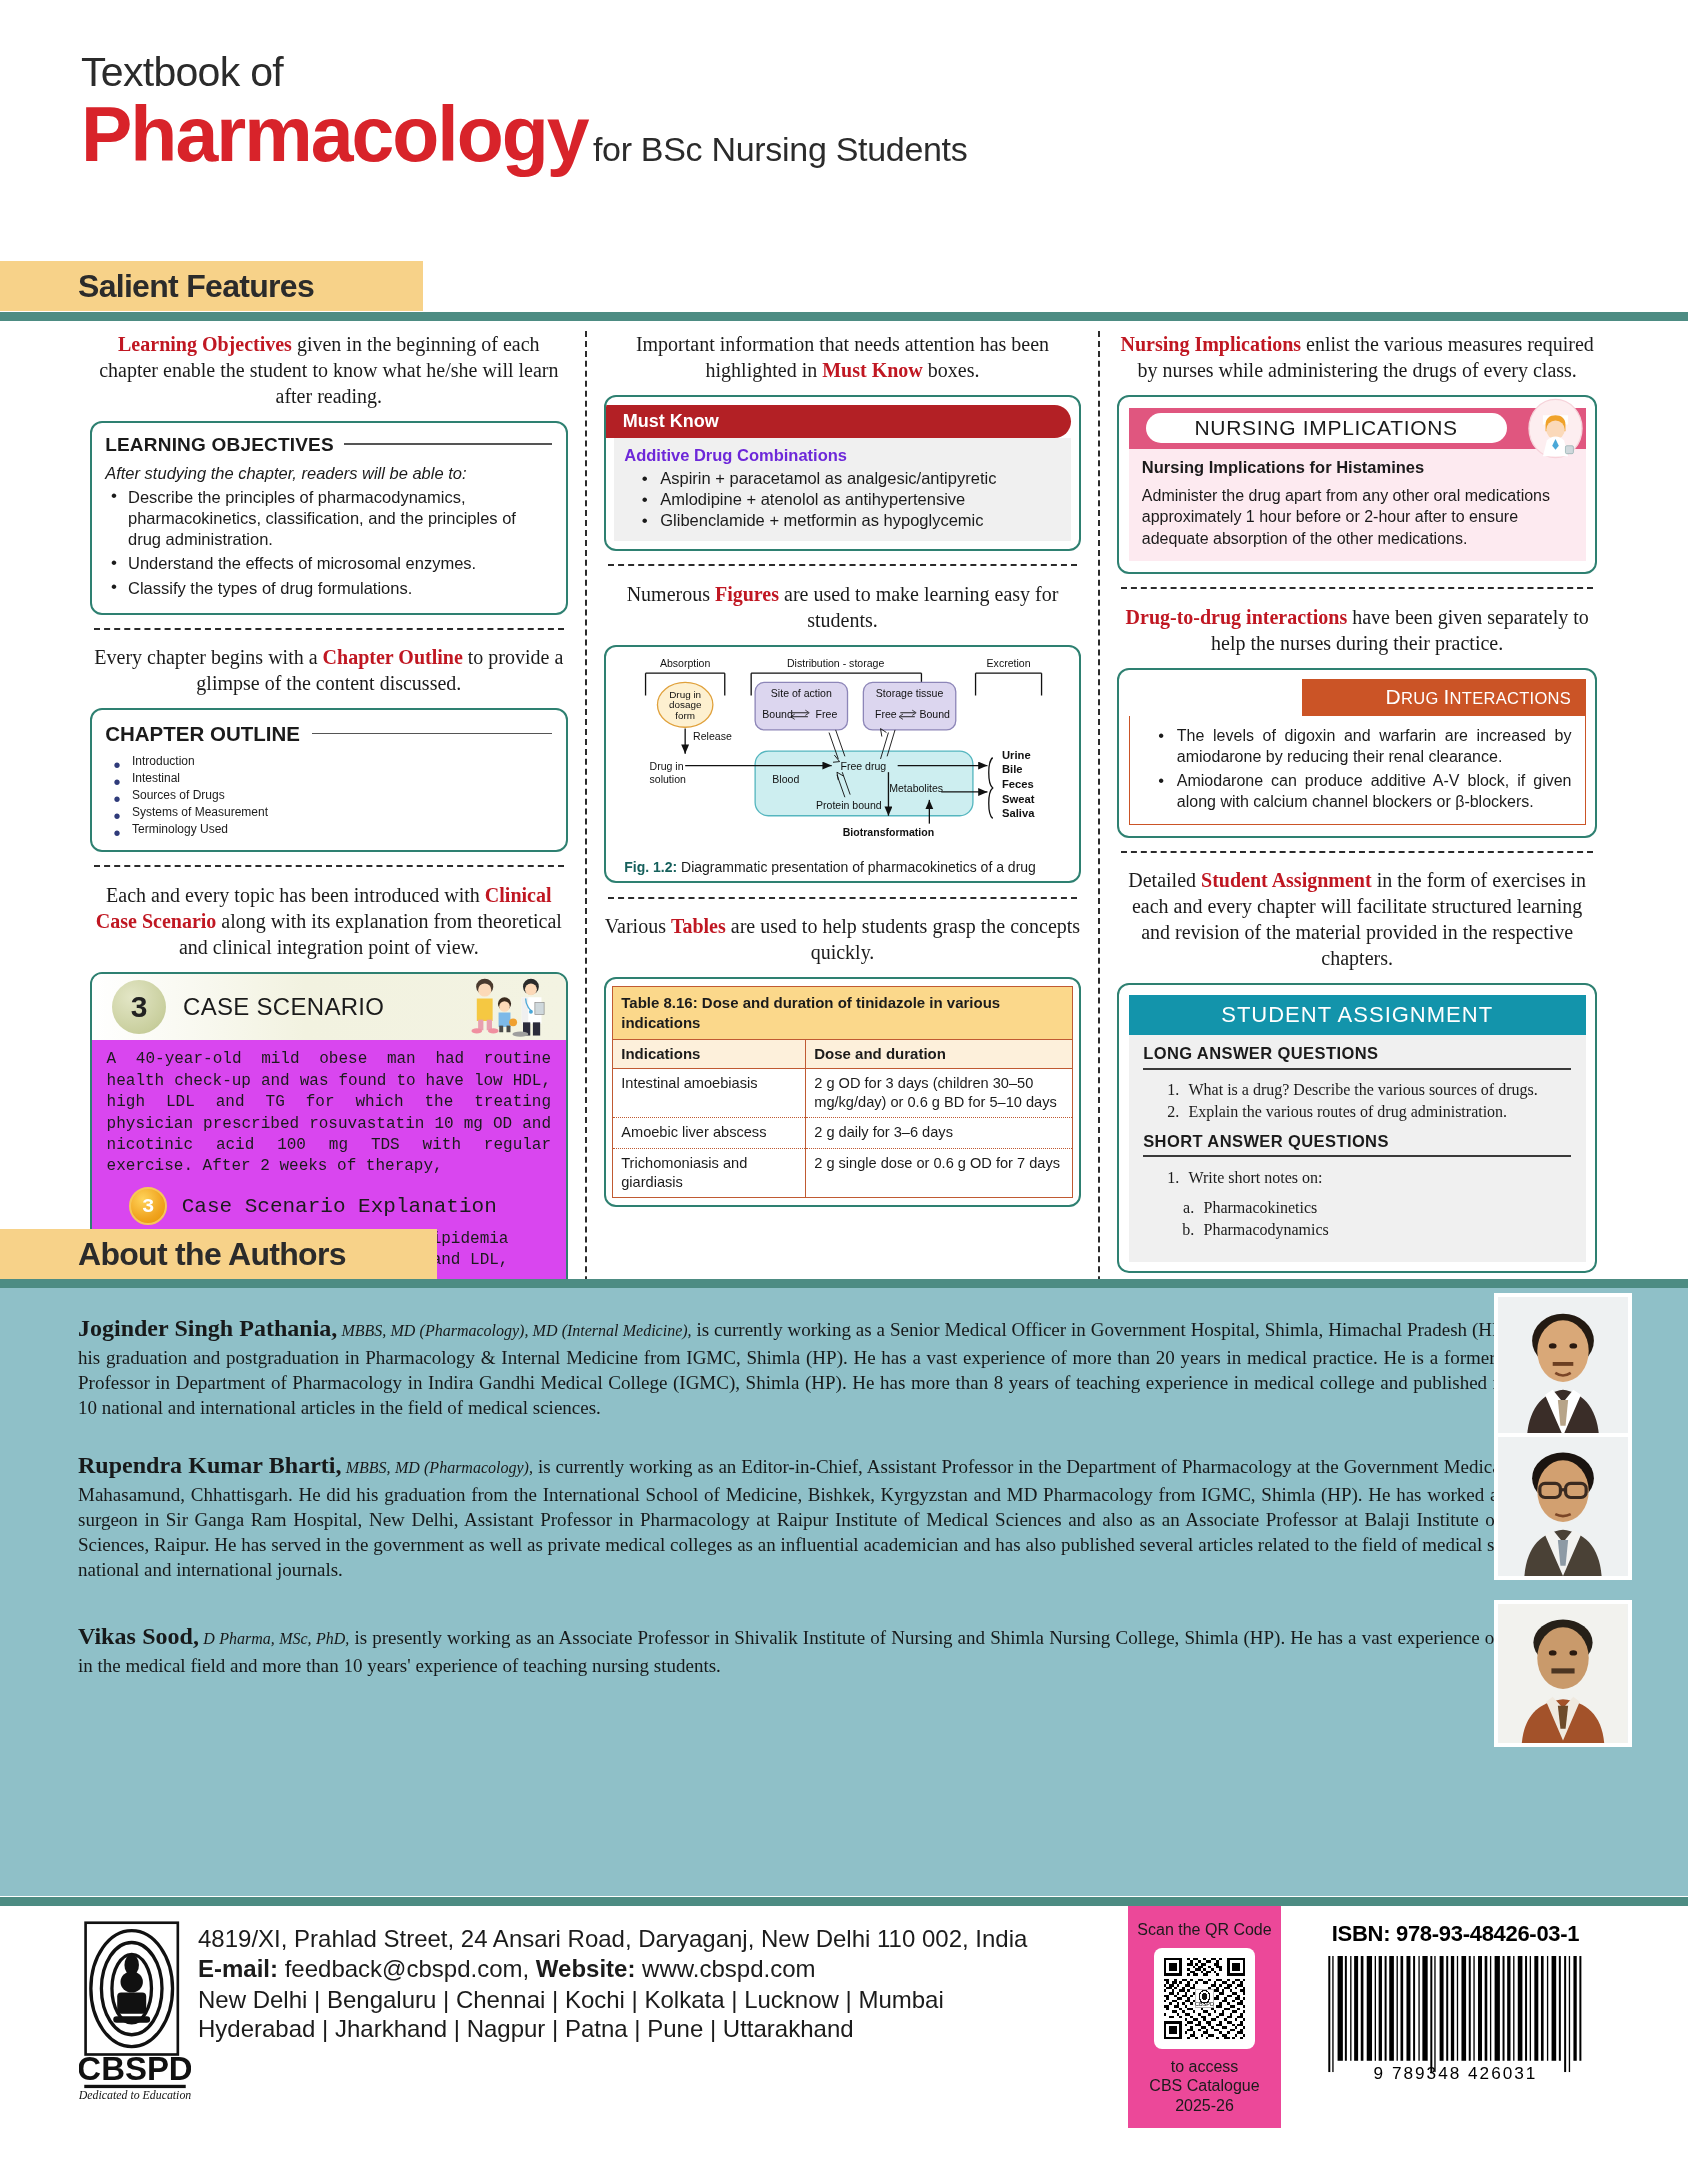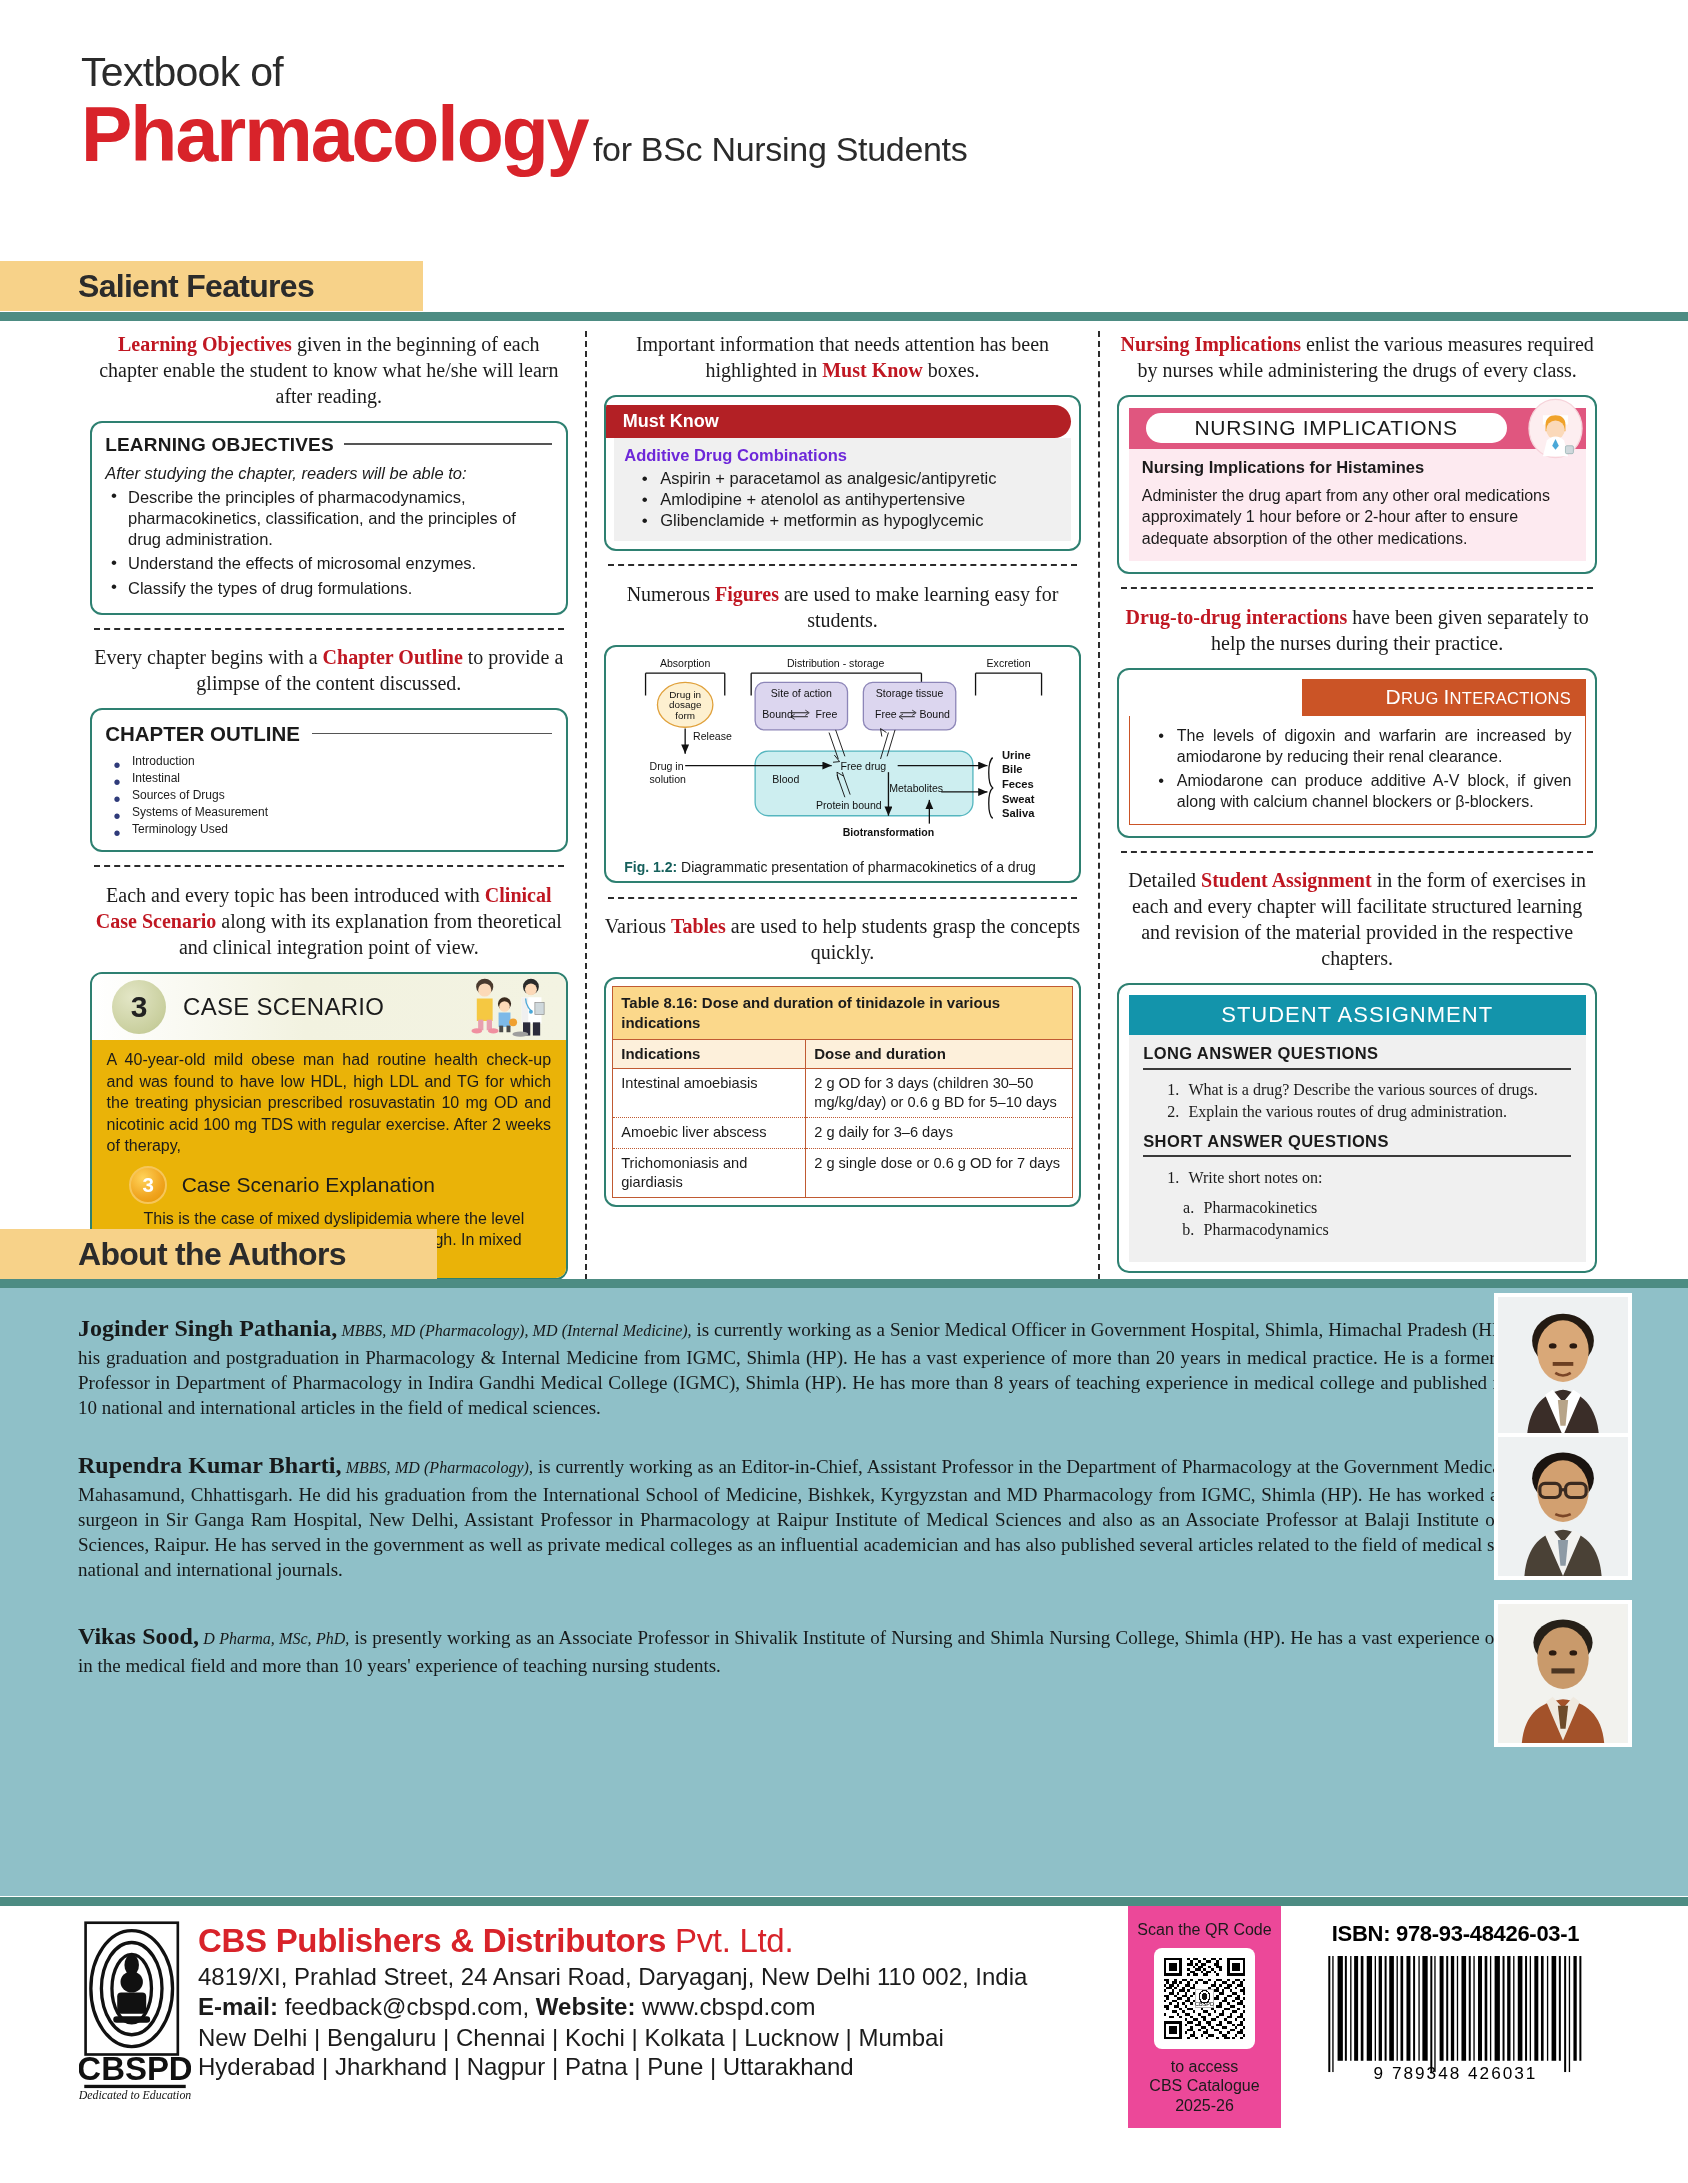--- a/index.html
+++ b/index.html
@@ -57,21 +57,21 @@
 
   
   .cs-head{display:flex;align-items:center;position:relative;height:66px;
     background:linear-gradient(90deg,#ffffff 0%, #f2f2e0 45%, #f3f3e2 100%);}
   .cs-circle{width:54px;height:54px;border-radius:50%;margin-left:20px;
     background:radial-gradient(circle at 36% 32%, #e3e6c6 0%, #c9cf9e 70%, #b9c08c 100%);
     display:flex;align-items:center;justify-content:center;
     font-size:30px;font-weight:700;color:#222;}
   .cs-title{font-size:24px;margin-left:17px;color:#1b1b1b;letter-spacing:0.3px;}
   .cs-art{position:absolute;right:9.3px;bottom:2.6px;width:99px;height:61px;}
-  .cs-body{background:#eab308;padding:9.3px 14.6px 6.6px 14.6px;}
+  .cs-body{background:#d946ef;padding:9.3px 14.6px 6.6px 14.6px;font-family:Liberation Mono, monospace;}
   .cs-body p{margin:0;font-size:16px;line-height:1.34;text-align:justify;color:#1b1b1b;}
   .cs-exp-head{display:flex;align-items:center;margin:9.3px 0 4px 22.5px;}
   .cs-exp-circle{width:34px;height:34px;border-radius:50%;
     background:radial-gradient(circle at 35% 30%,#ffd35a 0%,#f0a41f 60%,#e59400 100%);
     border:2px solid #f6c65a;
     display:flex;align-items:center;justify-content:center;color:#fff;font-size:20.5px;font-weight:700;}
   .cs-exp-head h4{margin:0 0 0 14.6px;font-size:21px;font-weight:400;color:#1b1b1b;}
   .cs-exp-body{font-size:16px;line-height:1.32;margin:0 14.6px 0 37px;color:#1b1b1b;}
 
   
@@ -543,21 +543,20 @@
       <ellipse cx="80" cy="66" rx="11" ry="16" fill="#111"></ellipse>
       <ellipse cx="80" cy="92" rx="17" ry="16" fill="#111"></ellipse>
       <rect x="58" y="108" width="44" height="32" rx="6" fill="#111"></rect>
       <rect x="52" y="144" width="56" height="10" rx="5" fill="#111"></rect>
       <text x="85" y="240" text-anchor="middle" font-family="Liberation Sans, sans-serif" font-size="50" font-weight="bold" fill="#111">CBSPD</text>
       <rect x="8" y="248" width="154" height="5" fill="#111"></rect>
       <text x="85" y="270" text-anchor="middle" font-family="Liberation Serif, serif" font-size="18" font-style="italic" fill="#111">Dedicated to Education</text>
     </svg>
 
     <div class="pub">
-      <div class="l1"><span>CBS Publishers &amp; Distributors</span><span class="lt" style="font-weight:400"> Pvt. Ltd.</span></div>
       <div class="l2">4819/XI, Prahlad Street, 24 Ansari Road, Daryaganj, New Delhi 110 002, India</div>
       <div class="l3"><b>E-mail:</b><span> feedback@cbspd.com, </span><b>Website:</b><span> www.cbspd.com</span></div>
       <div class="l4">New Delhi | Bengaluru | Chennai | Kochi | Kolkata | Lucknow | Mumbai</div>
       <div class="l5">Hyderabad | Jharkhand | Nagpur | Patna | Pune | Uttarakhand</div>
     </div>
 
     <div class="qr-panel">
       <div class="cap">Scan the QR Code</div>
       <div class="qr-box">
         <svg viewBox="0 0 33 33" style="width:87px;height:87px;shape-rendering:crispEdges">

